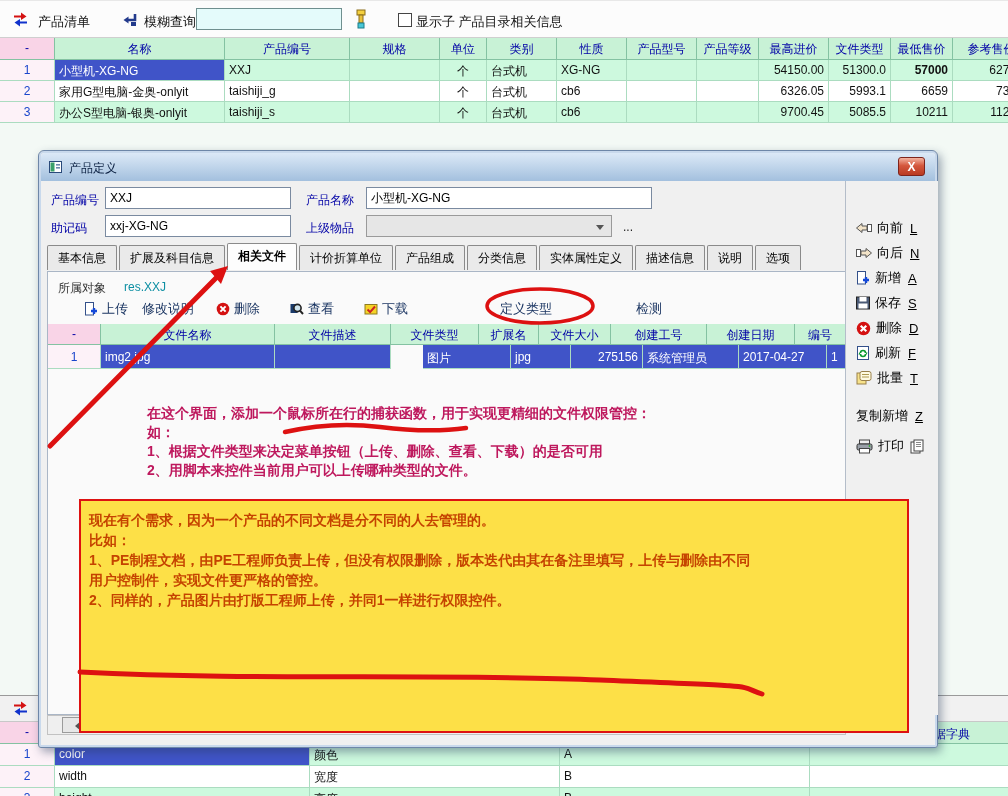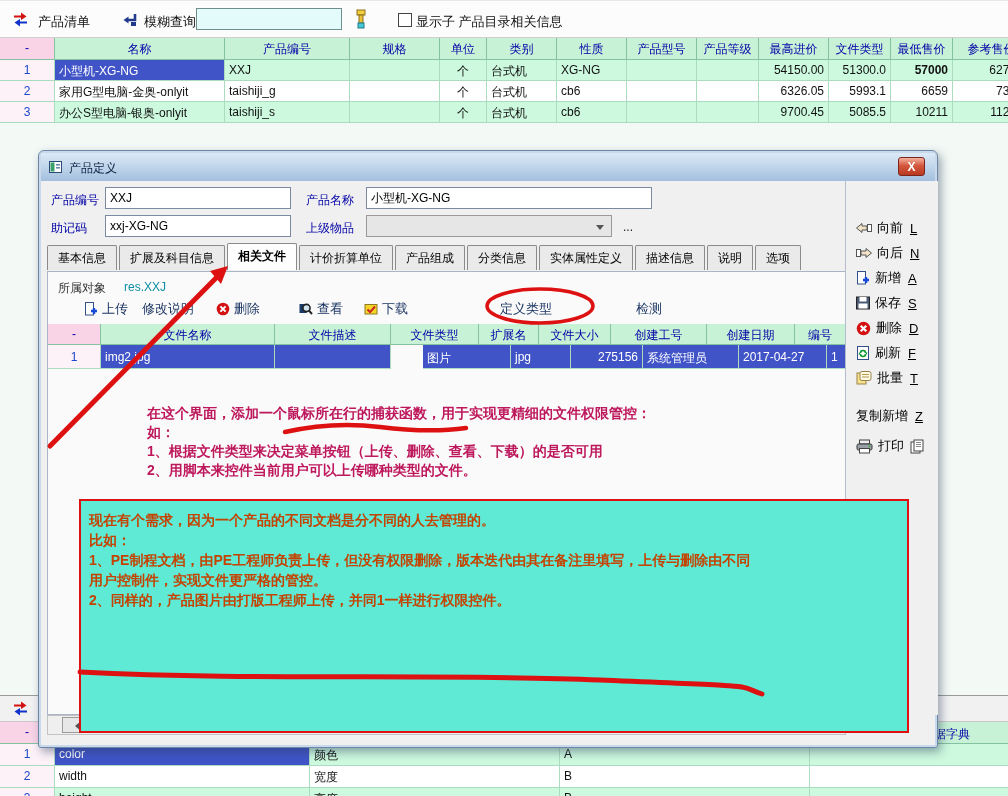--- a/index.html
+++ b/index.html
@@ -71,21 +71,21 @@
               border-left:1px solid #b4bdc9;}
   .side-btn{position:absolute;left:10px;display:flex;align-items:center;gap:5px;font-size:13px;
             color:#000;white-space:nowrap;}
   .side-btn u{margin-left:2px;}
   .hscroll{position:absolute;left:8px;top:564px;width:799px;height:20px;background:#efefef;
            border:1px solid #c2c2c2;box-sizing:border-box;}
   .scroll-left-btn{position:absolute;left:14px;top:1px;width:33px;height:16px;background:#e7e7e7;
                    border:1px solid #9b9b9b;box-sizing:border-box;}
   .scroll-left-btn::before{content:"";position:absolute;left:12px;top:3px;
                    border:5px solid transparent;border-right:6px solid #555;border-left:none;}
-  .yellow-note{position:absolute;left:40px;top:348px;width:830px;height:234px;background:#5eead4;
+  .yellow-note{position:absolute;left:40px;top:348px;width:830px;height:234px;background:#fde047;
                border:2px solid #dd1111;box-sizing:border-box;z-index:5;padding:9px 8px;
                font-size:14px;font-weight:bold;color:#c54300;line-height:20px;white-space:nowrap;overflow:hidden;}
   .yellow-note .para{margin-bottom:9px;}
   .annotations{position:absolute;left:0;top:0;width:1008px;height:796px;z-index:40;pointer-events:none;}
   svg{display:block;}
   .sicon svg, .fbtn svg{display:block;}
 </style>
 </head>
 <body>
 
@@ -268,21 +268,21 @@
       </span>
       <span class="fbtn" style="left:168px">
         <span>
             <svg width="14" height="14" viewBox="0 0 14 14">
               <circle cx="7" cy="7" r="6.3" fill="#d41111"></circle>
               <path d="M4.4 4.4 l5.2 5.2 M9.6 4.4 l-5.2 5.2" stroke="#fff" stroke-width="2"></path>
             </svg>
           </span>
         <span>删除</span>
       </span>
-      <span class="fbtn" style="left:251px">
+      <span class="fbtn" style="left:242px">
         <span>
             <svg width="14" height="14" viewBox="0 0 14 14">
               <rect x="0.5" y="2" width="7" height="9" fill="#1a3a6a"></rect>
               <circle cx="7.5" cy="6" r="3.6" fill="#cfe5ef" stroke="#222" stroke-width="1.6"></circle>
               <path d="M10 8.6 L13 12" stroke="#222" stroke-width="2"></path>
             </svg>
           </span>
         <span>查看</span>
       </span>
       <span class="fbtn" style="left:316px">

